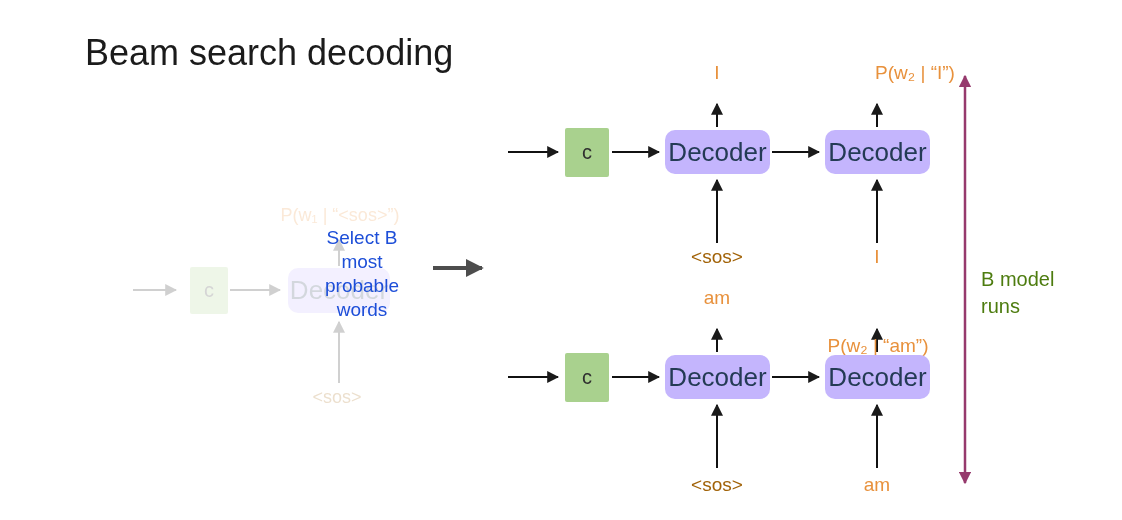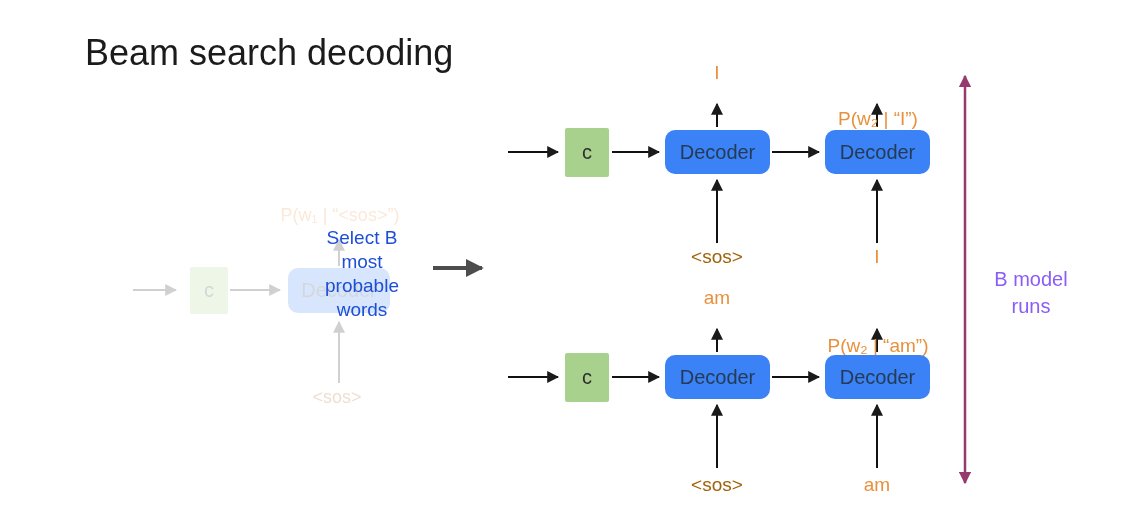--- a/index.html
+++ b/index.html
@@ -6,30 +6,30 @@
   .canvas {
     position:relative; width:1122px; height:520px; background:#ffffff;
     font-family:"Liberation Sans","DejaVu Sans",sans-serif; overflow:hidden;
   }
   .title {
     position:absolute; left:85px; top:32px; font-size:36px; color:#1b1b1b;
   }
   .layer { position:absolute; left:0; top:0; }
   .box { position:absolute; display:flex; align-items:center; justify-content:center; box-sizing:border-box; }
   .cbox  { width:44px;  height:49px; background:#a9d18e; color:#2f2f2f; font-size:20px; border-radius:2px; }
-  .dbox  { width:105px; height:44px; background:#3b82f6; color:#243b55; font-size:20px; border-radius:10px; }
+  .dbox  { width:105px; height:44px; background:#c4b5fd; color:#243b55; font-size:26px; border-radius:10px; }
   .lbl { position:absolute; width:160px; text-align:center; font-size:19px; color:#a16207; }
   .orange { color:#e8913c; }
   .note {
     position:absolute; left:282px; top:226px; width:160px; text-align:center;
     font-size:19px; line-height:24px; color:#1d4ed8; white-space:pre-line;
   }
   .side-note {
     position:absolute; left:981px; top:266px; width:100px; font-size:20px;
-    line-height:27px; color:#8b5cf6; white-space:pre-line; text-align:center;
+    line-height:27px; color:#4d7c0f; white-space:pre-line; text-align:left;
   }
   .ghost { opacity:0.2; }
   .ghost .glbl { font-size:18px;text-align:center; }
 </style>
 </head>
 <body>
 
 <div class="canvas">
 
   <div class="title">Beam search decoding</div>
@@ -90,21 +90,21 @@
     <div class="lbl glbl" style="left:257px; top:387px;">&lt;sos&gt;</div>
   </div>
 
   <div class="note">Select B
 most
 probable
 words</div>
 
   <div>
     <div class="lbl orange" style="left:637px; top:62px;">I</div>
-    <div class="lbl orange" style="left:798px; top:62px;margin-top:46px;">P(w₂ | “I”)</div>
+    <div class="lbl orange" style="left:835px; top:62px;">P(w₂ | “I”)</div>
     <div class="box cbox" style="left:565px; top:128px;">
       <span>c</span>
     </div>
     <div class="box dbox" style="left:665px; top:130px;">
       <span>Decoder</span>
     </div>
     <div class="box dbox" style="left:825px; top:130px;">
       <span>Decoder</span>
     </div>
     <div class="lbl" style="left:637px; top:246px;">&lt;sos&gt;</div>

